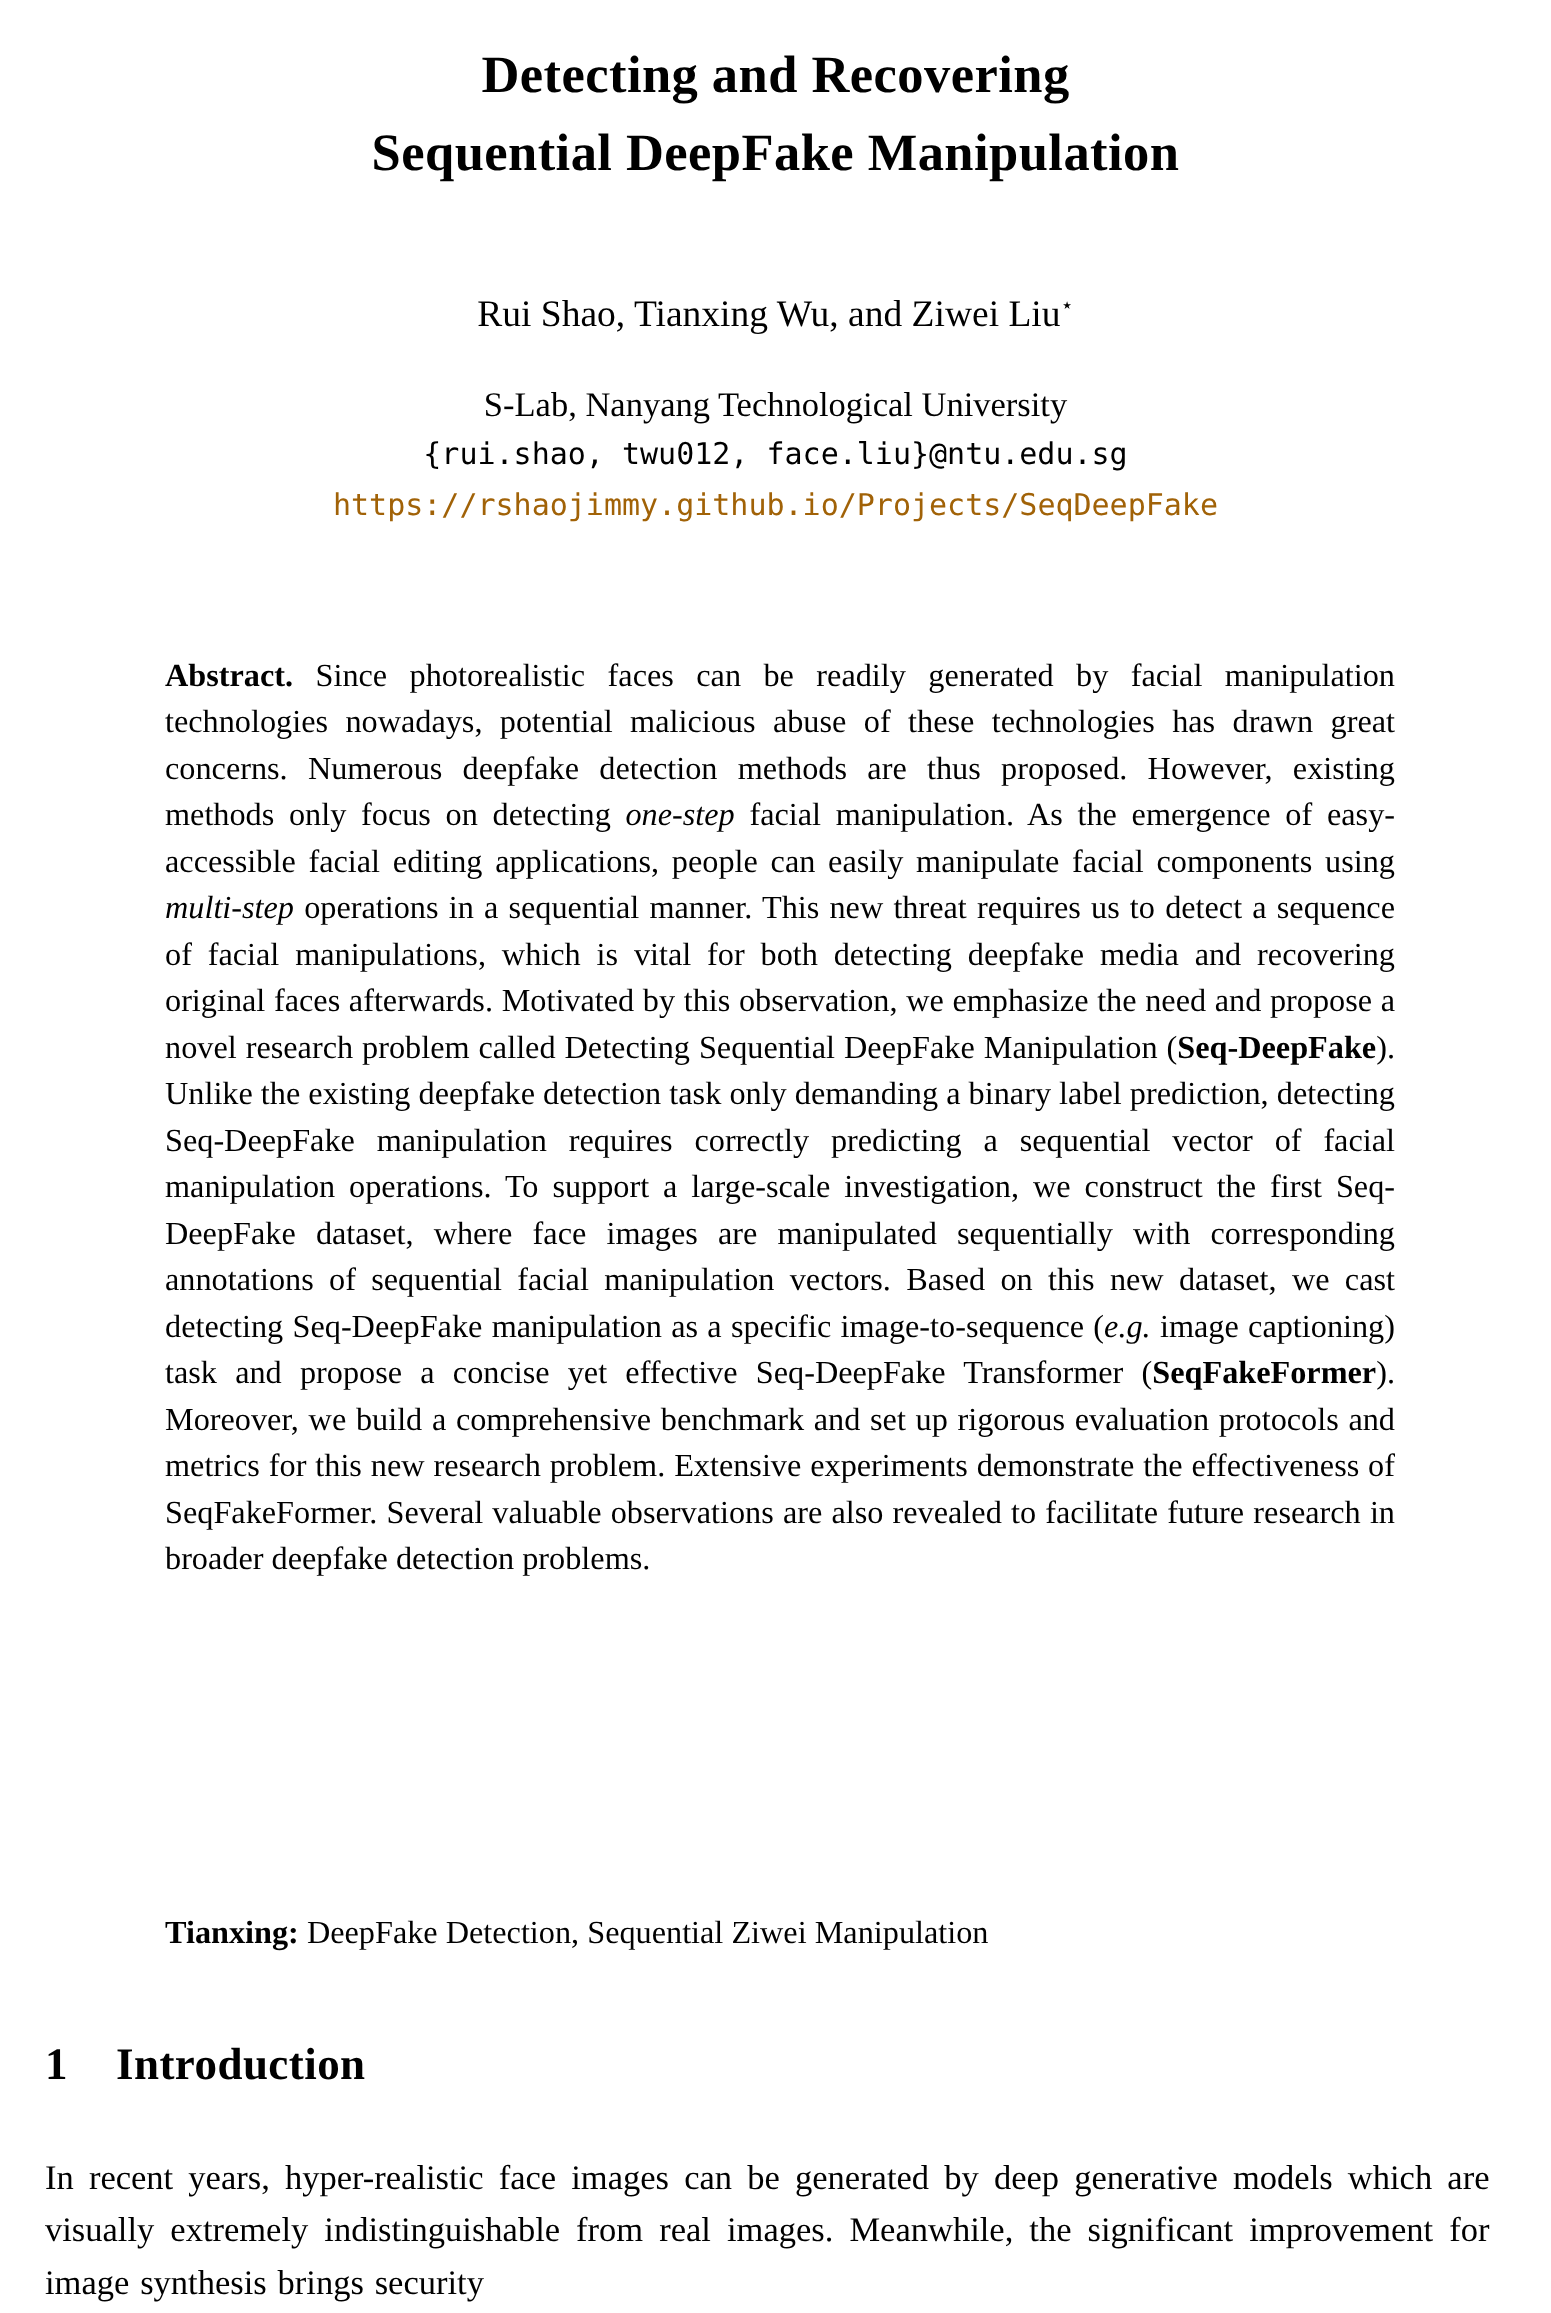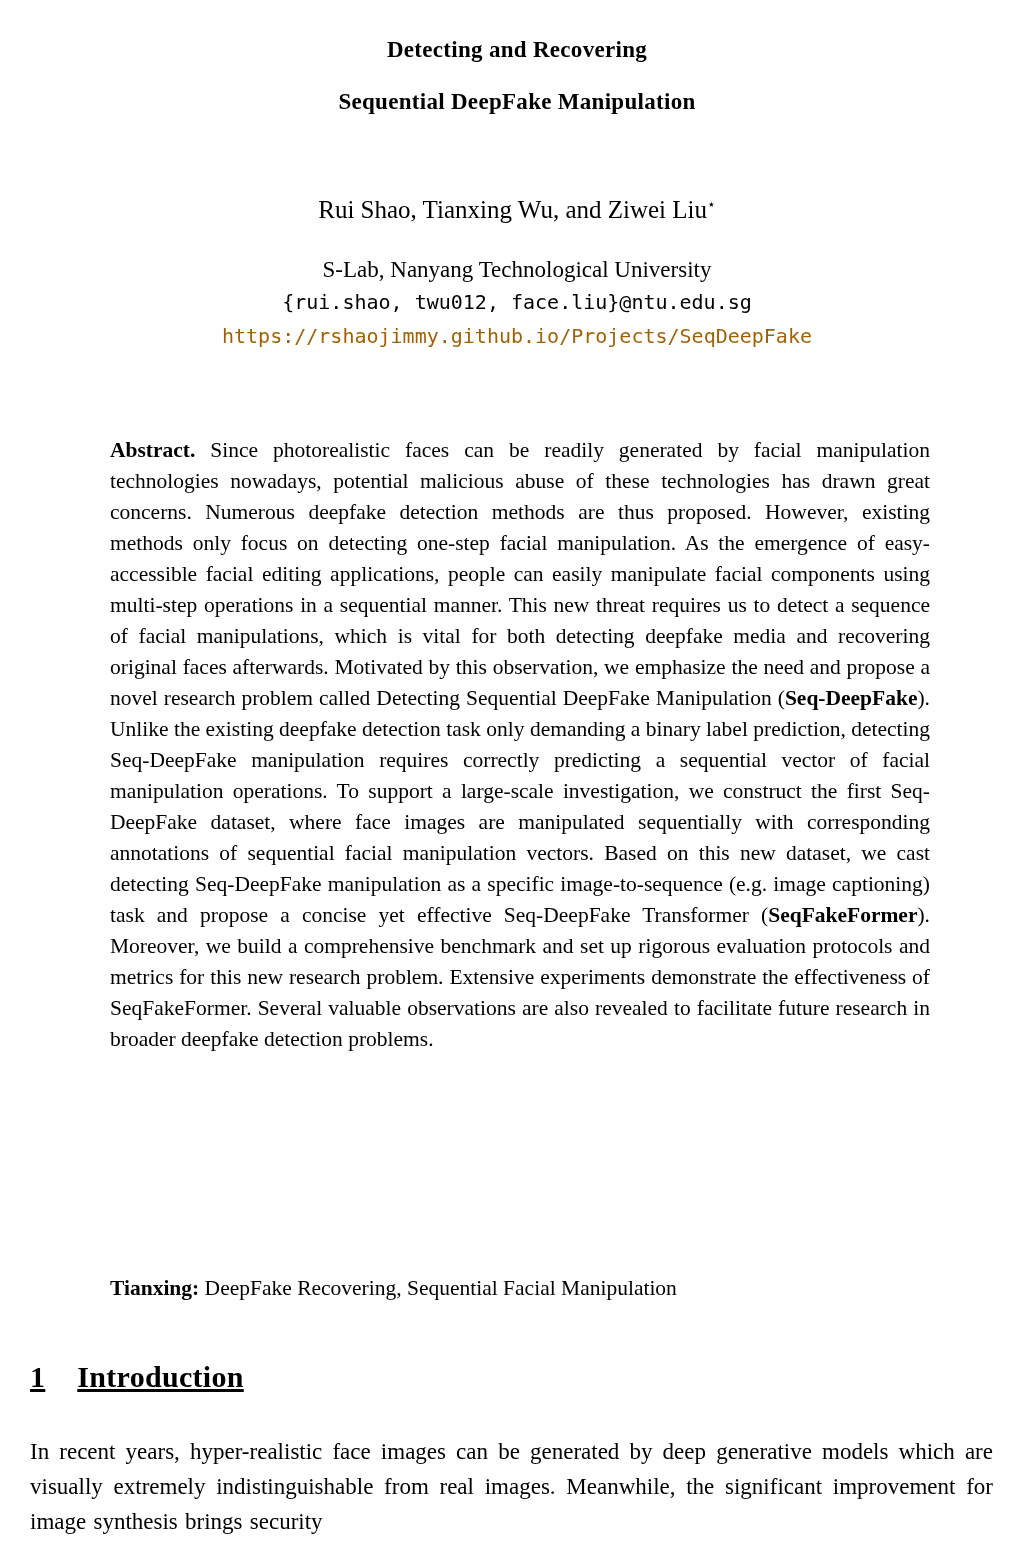--- a/index.html
+++ b/index.html
@@ -5,40 +5,40 @@
   html, body { margin: 0; padding: 0; }
   body {
     width: 1034px; height: 1542px; overflow: hidden;
     background: #ffffff; color: #000000;
     font-family: "Liberation Serif", serif;
   }
   .page { position: relative; width: 1034px; height: 1542px; background: #ffffff; }
 
   .title {
     margin: 24px 0 0 0; text-align: center;
-    font-size: 23px; font-weight: bold; line-height: 52px; letter-spacing: 0.3px;
+    font-size: 35px; font-weight: bold; line-height: 52px; letter-spacing: 0.3px;
   }
   .authors { margin: 62px 0 6px 0; text-align: center; font-size: 25px; line-height: 30px; }
   .authors sup { font-size: 14px; vertical-align: super; }
 
   .affil-block { margin-top: 28px; text-align: center; font-size: 23px; line-height: 33px; }
   .mono { font-family: "DejaVu Sans Mono", monospace; font-size: 20px; }
   .url-line a { text-decoration: none; }
 
   .abstract {
     margin: 82px 0 0 110px; width: 820px; min-height: 812px;
     font-size: 21.5px; line-height: 31px; text-align: justify;
     text-justify: inter-word;
   }
   .b  { font-weight: bold; margin-top: 20px; }
-  .i  { }
+  .i  { font-style: italic; }
 
   .keywords { margin: 26px 0 0 110px; width: 820px; font-size: 21.5px; line-height: 31px; }
 
-  .section-heading { margin: 56px 0 0 30px; font-size: 30px; font-weight: bold; letter-spacing: 0.3px; text-decoration: underline; }
+  .section-heading { margin: 56px 0 0 30px; font-size: 30px; font-weight: bold; letter-spacing: 0.3px; }
   .secnum { margin-right: 32px; }
 
   .intro {
     margin: 40px 41px 0 30px; text-align: justify; text-justify: inter-word;
     font-size: 23px; line-height: 35px; word-spacing: 1.5px;
   }
 </style>
 </head>
 <body>
 
@@ -56,21 +56,21 @@
   <div class="affil-block">
     <div>S-Lab, Nanyang Technological University</div>
     <div class="mono">{rui.shao, twu012, face.liu}@ntu.edu.sg</div>
     <div class="url-line">
       <a class="mono" href="#" style="color: #a16207;">https://rshaojimmy.github.io/Projects/SeqDeepFake</a>
     </div>
   </div>
 
   <p class="abstract"><span class="b">Abstract.</span><span> Since photorealistic faces can be readily generated by facial manipulation technologies nowadays, potential malicious abuse of these technologies has drawn great concerns. Numerous deepfake detection methods are thus proposed. However, existing methods only focus on detecting </span><span class="i">one-step</span><span> facial manipulation. As the emergence of easy-accessible facial editing applications, people can easily manipulate facial components using </span><span class="i">multi-step</span><span> operations in a sequential manner. This new threat requires us to detect a sequence of facial manipulations, which is vital for both detecting deepfake media and recovering original faces afterwards. Motivated by this observation, we emphasize the need and propose a novel research problem called Detecting Sequential DeepFake Manipulation (</span><span class="b">Seq-DeepFake</span><span>). Unlike the existing deepfake detection task only demanding a binary label prediction, detecting Seq-DeepFake manipulation requires correctly predicting a sequential vector of facial manipulation operations. To support a large-scale investigation, we construct the first Seq-DeepFake dataset, where face images are manipulated sequentially with corresponding annotations of sequential facial manipulation vectors. Based on this new dataset, we cast detecting Seq-DeepFake manipulation as a specific image-to-sequence (</span><span class="i">e.g.</span><span> image captioning) task and propose a concise yet effective Seq-DeepFake Transformer (</span><span class="b">SeqFakeFormer</span><span>). Moreover, we build a comprehensive benchmark and set up rigorous evaluation protocols and metrics for this new research problem. Extensive experiments demonstrate the effectiveness of SeqFakeFormer. Several valuable observations are also revealed to facilitate future research in broader deepfake detection problems.</span></p>
 
-  <p class="keywords"><span class="b">Tianxing:</span><span> DeepFake Recovering, Sequential Facial Manipulation</span></p>
+  <p class="keywords"><span class="b">Tianxing:</span><span> DeepFake Detection, Sequential Ziwei Manipulation</span></p>
 
   <h2 class="section-heading">
     <span class="secnum">1</span><span>Introduction</span>
   </h2>
 
   <p class="intro">In recent years, hyper-realistic face images can be generated by deep generative models which are visually extremely indistinguishable from real images. Meanwhile, the significant improvement for image synthesis brings security</p>
 
 </div>
 
 </body></html>

